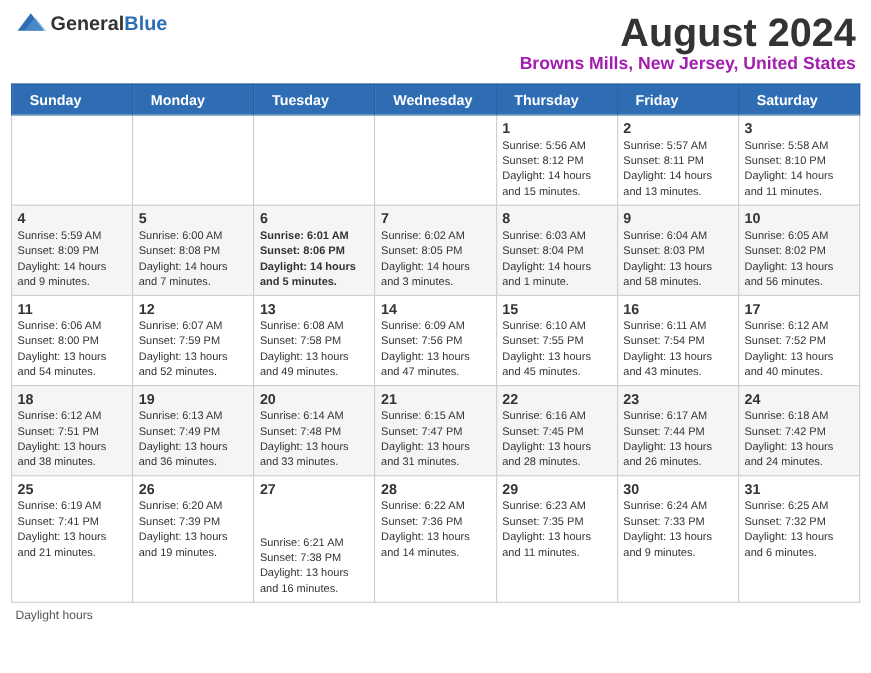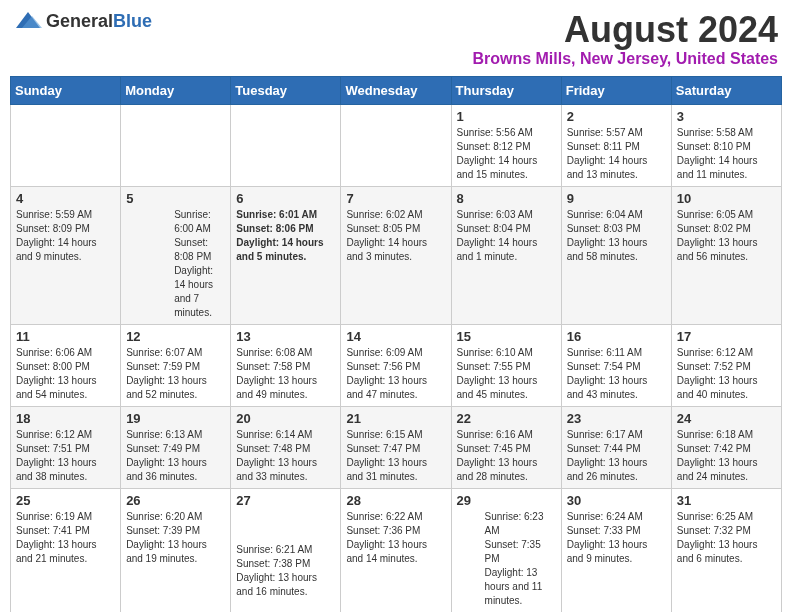--- a/index.html
+++ b/index.html
@@ -54,21 +54,21 @@
     .calendar {
       width: 100%;
       border-collapse: collapse;
       border: 1px solid #ccc;
     }
     .calendar th {
       background-color: #2e6db4;
       color: #fff;
       font-size: 13px;
       font-weight: bold;
-      padding: 6px 4px;
+      padding: 6px 16px;
       text-align: left;
       border: 1px solid #2563a0;
     }
     .calendar td {
       vertical-align: top;
       padding: 4px 5px;
       font-size: 10.5px;
       color: #333;
       border: 1px solid #ccc;
       width: calc(100% / 7);
@@ -160,21 +160,21 @@
       </tr>
       <tr>
         <td>
           <span class="day-number">4</span>
           <div class="day-info" style="white-space: pre-line;">Sunrise: 5:59 AM
 Sunset: 8:09 PM
 Daylight: 14 hours and 9 minutes.</div>
         </td>
         <td>
           <span class="day-number">5</span>
-          <div class="day-info" style="white-space: pre-line; margin-left: 48px;">Sunrise: 6:00 AM
+          <div class="day-info" style="white-space: pre-line;">Sunrise: 6:00 AM
 Sunset: 8:08 PM
 Daylight: 14 hours and 7 minutes.</div>
         </td>
         <td>
           <span class="day-number">6</span>
           <div class="day-info" style="white-space: pre-line; font-weight: bold;">Sunrise: 6:01 AM
 Sunset: 8:06 PM
 Daylight: 14 hours and 5 minutes.</div>
         </td>
         <td>
@@ -310,21 +310,21 @@
 Daylight: 13 hours and 16 minutes.</div>
         </td>
         <td>
           <span class="day-number">28</span>
           <div class="day-info" style="white-space: pre-line;">Sunrise: 6:22 AM
 Sunset: 7:36 PM
 Daylight: 13 hours and 14 minutes.</div>
         </td>
         <td>
           <span class="day-number">29</span>
-          <div class="day-info" style="white-space: pre-line; margin-left: 28px;">Sunrise: 6:23 AM
+          <div class="day-info" style="white-space: pre-line;">Sunrise: 6:23 AM
 Sunset: 7:35 PM
 Daylight: 13 hours and 11 minutes.</div>
         </td>
         <td>
           <span class="day-number">30</span>
           <div class="day-info" style="white-space: pre-line;">Sunrise: 6:24 AM
 Sunset: 7:33 PM
 Daylight: 13 hours and 9 minutes.</div>
         </td>
         <td>

